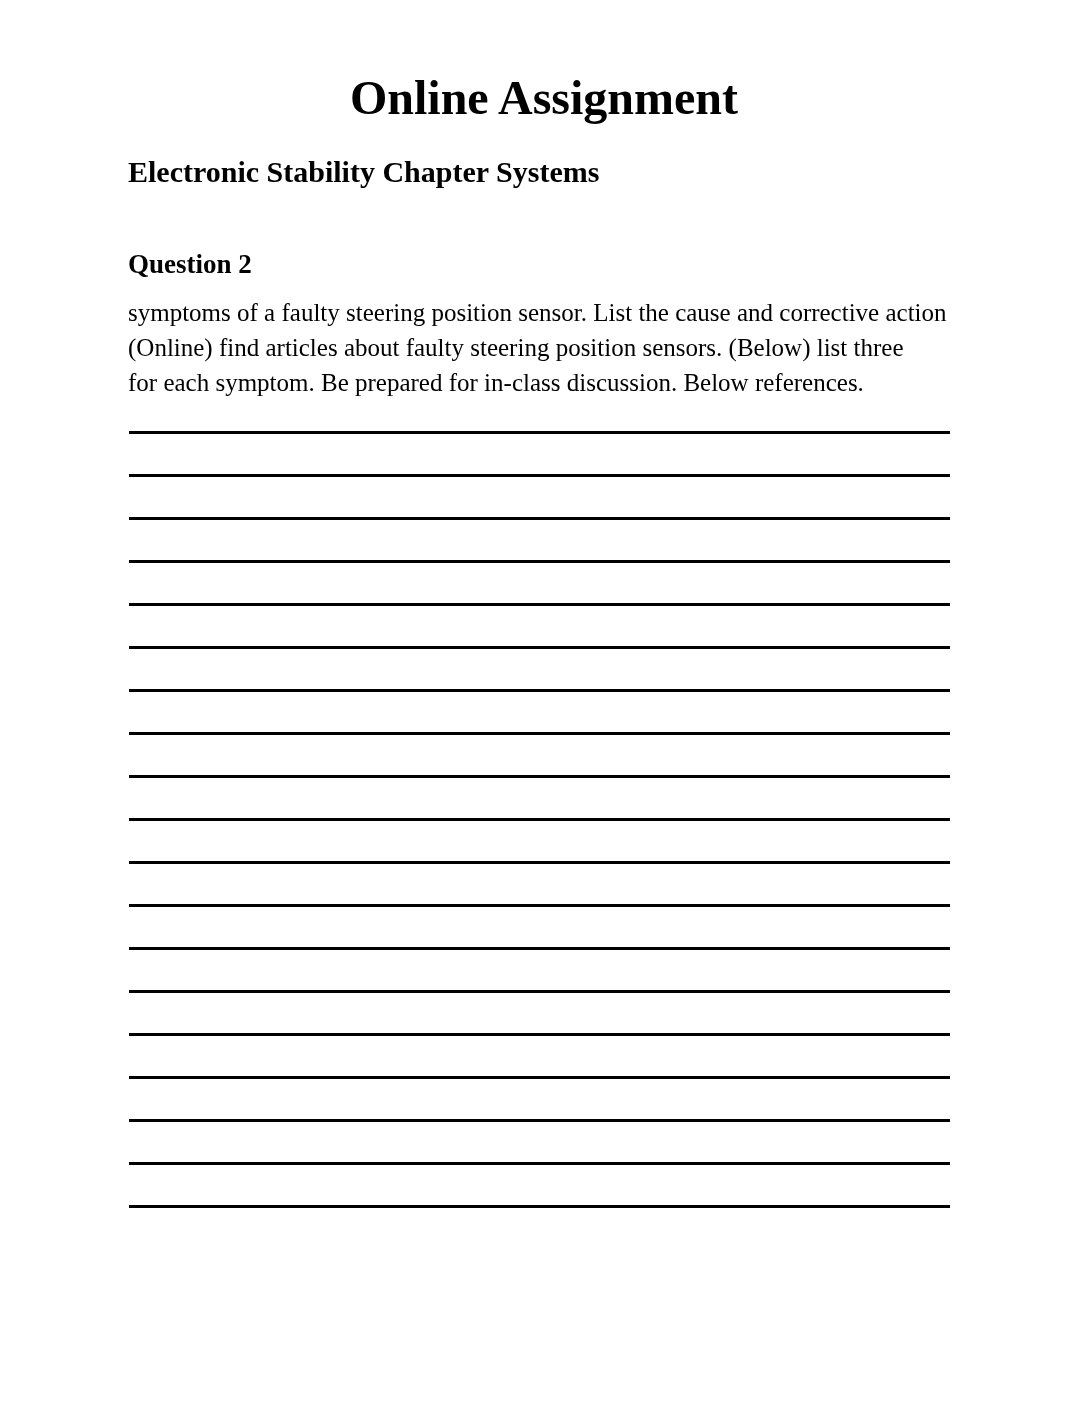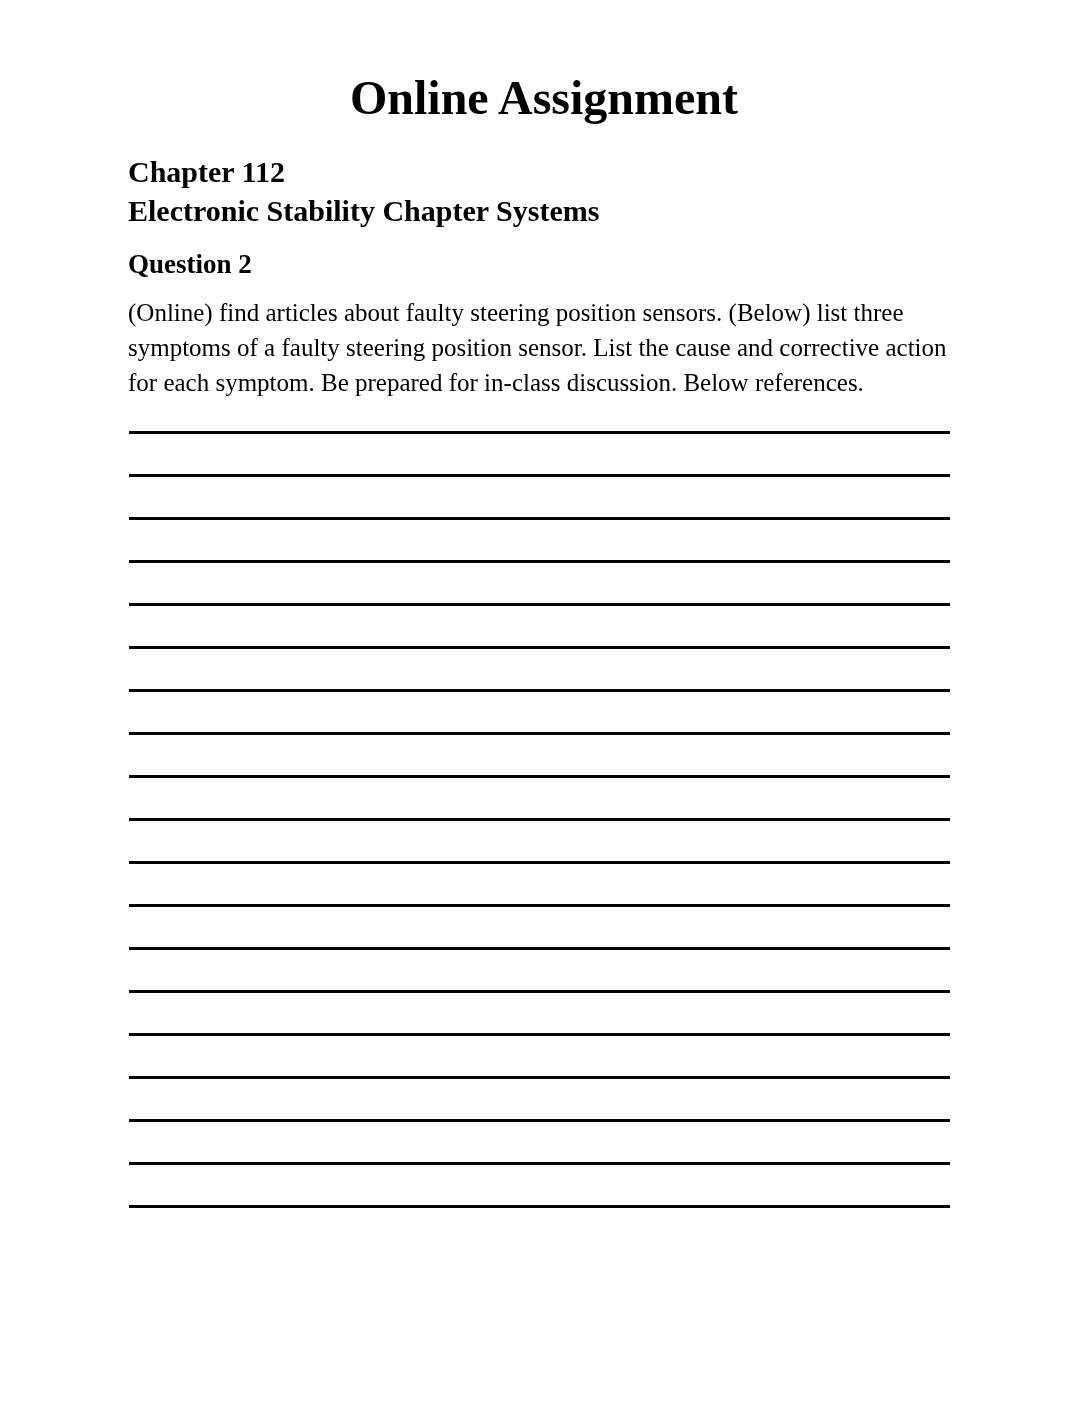--- a/index.html
+++ b/index.html
@@ -73,29 +73,28 @@
   }
 </style>
 </head>
 <body>
 
 <div class="page">
 
   <h1 class="doc-title">Online Assignment</h1>
 
   <div class="chapter-block">
-    <div>Chapter 112</div>
     <div>Electronic Stability Chapter Systems</div>
   </div>
 
   <h3 class="question-label">Question 2</h3>
 
   <div class="question-text">
+    <div>symptoms of a faulty steering position sensor. List the cause and corrective action</div>
     <div>(Online) find articles about faulty steering position sensors. (Below) list three</div>
-    <div>symptoms of a faulty steering position sensor. List the cause and corrective action</div>
     <div>for each symptom. Be prepared for in-class discussion. Below references.</div>
   </div>
 
   <div class="answer-lines">
       <div class="answer-line"></div>
       <div class="answer-line"></div>
       <div class="answer-line"></div>
       <div class="answer-line"></div>
       <div class="answer-line"></div>
       <div class="answer-line"></div>

